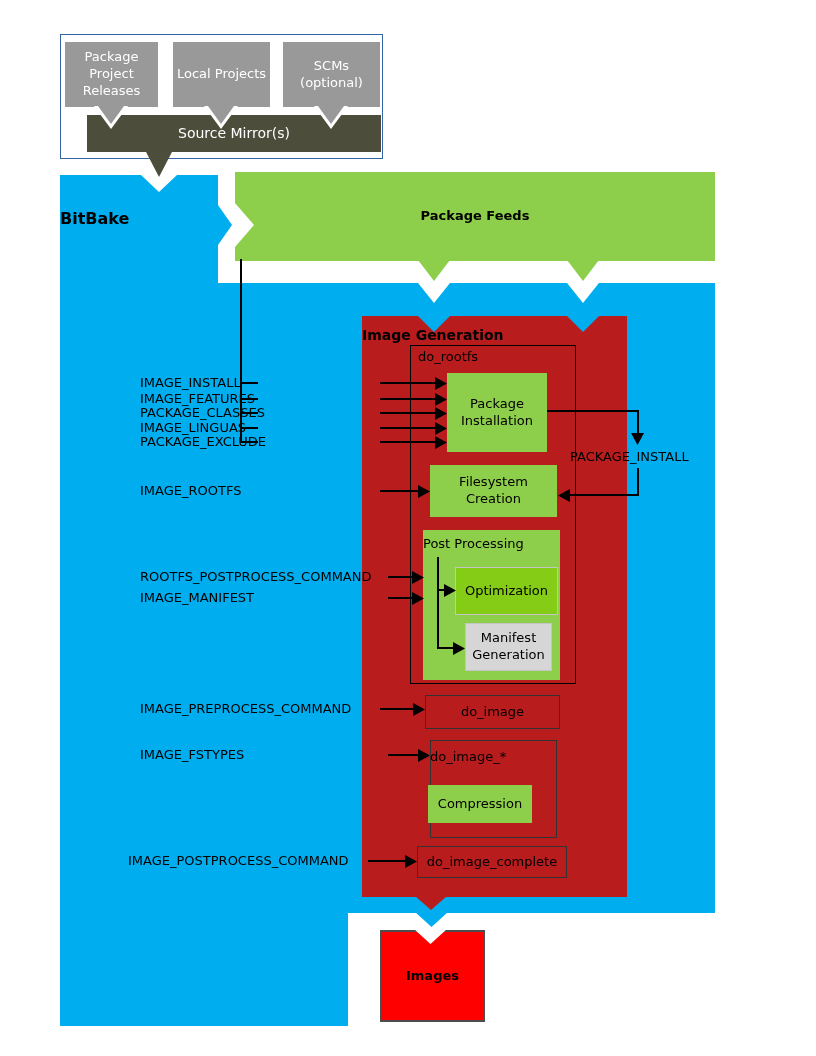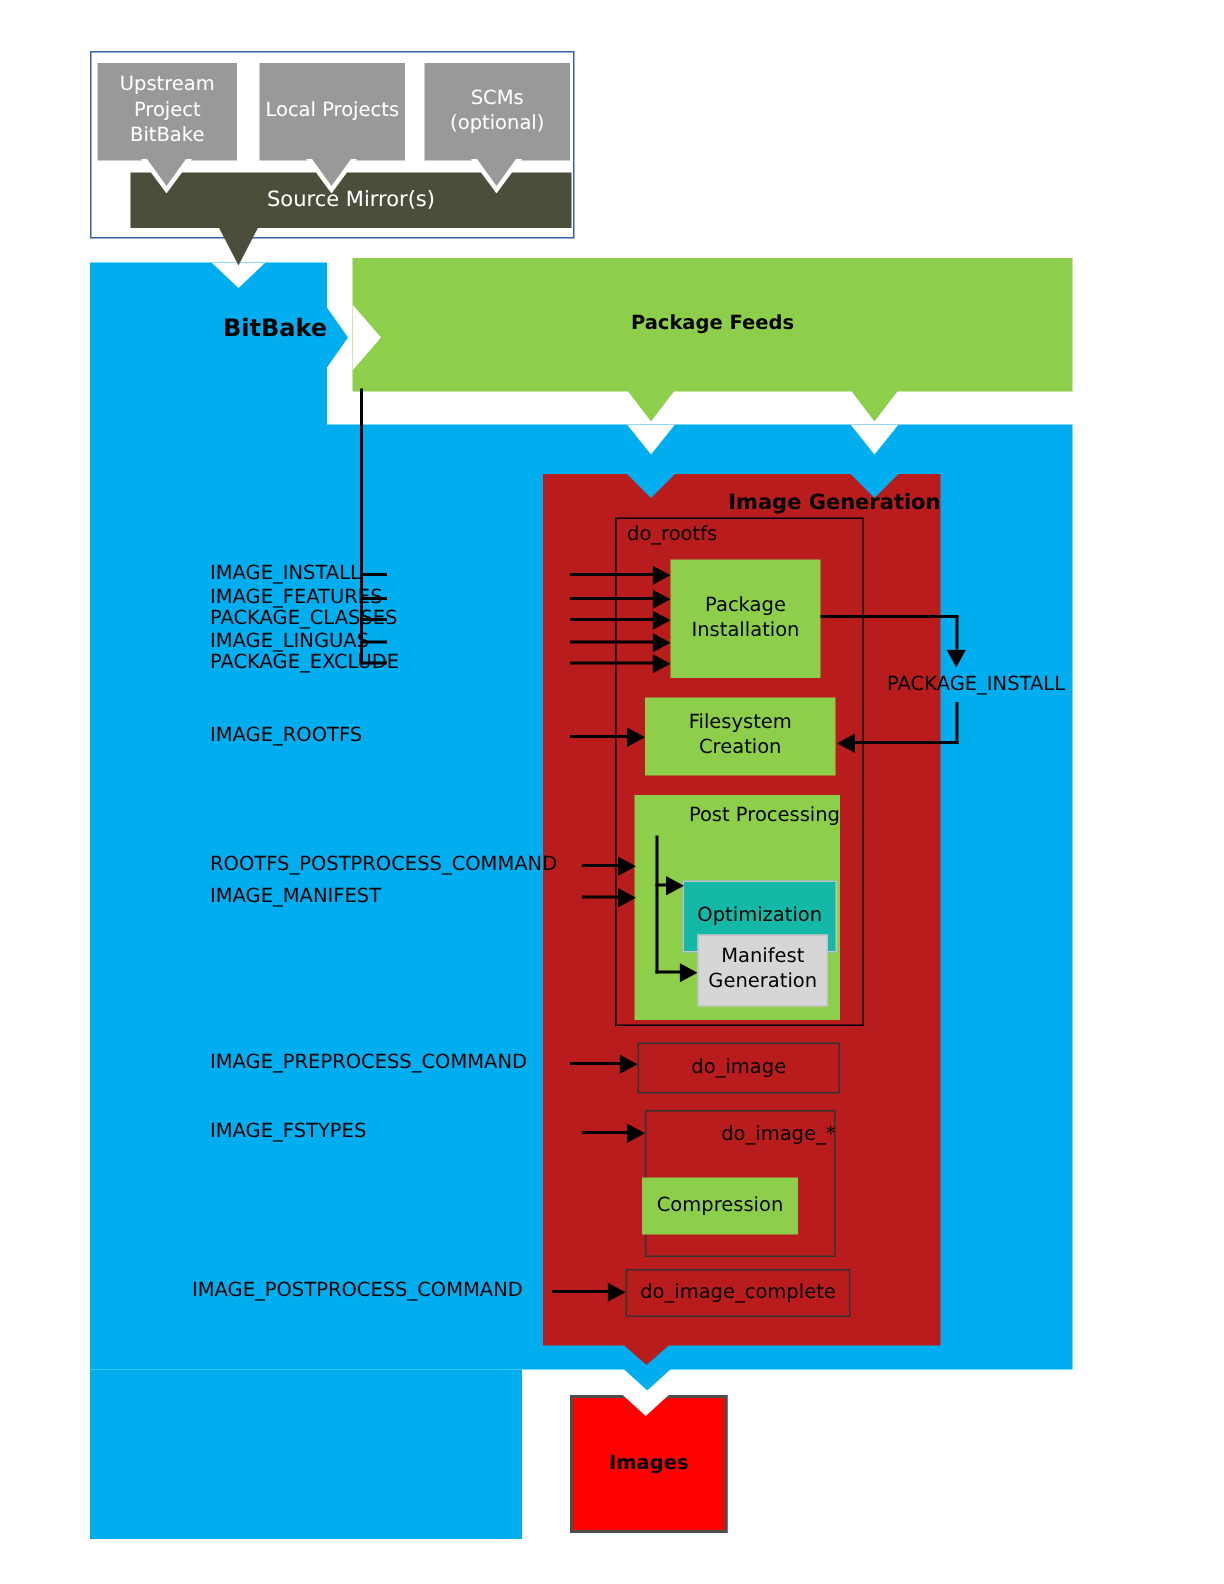--- a/index.html
+++ b/index.html
@@ -15,21 +15,21 @@
   .white{background:#ffffff;}
   .tri-down{clip-path:polygon(0 0,100% 0,50% 100%);}
   .tri-right{clip-path:polygon(0 0,100% 50%,0 100%);}
   .line{position:absolute;background:#000;}
   .ah{position:absolute;background:#000;}
   .ah-right{width:12px;height:13px;clip-path:polygon(0 0,100% 50%,0 100%);}
   .ah-left{width:12px;height:13px;clip-path:polygon(100% 0,100% 100%,0 50%);}
   .ah-down{width:13px;height:12px;clip-path:polygon(0 0,100% 0,50% 100%);}
   .lbl{position:absolute;font-size:13px;line-height:16px;white-space:nowrap;}
   .r{text-align:left;}
-  .c{text-align:right;}
+  .c{text-align:left;}
   .hdr{font-weight:bold;font-size:16px;}
   .hdr2{font-weight:bold;font-size:14px;}
   .cell{position:absolute;display:flex;align-items:center;justify-content:center;text-align:center;font-size:13px;line-height:1.3;}
   .whitetxt{color:#fff;}
   .bordered{border:1px solid #333;box-sizing:border-box;}
 </style>
 </head>
 <body>
 
 <div class="canvas">
@@ -57,21 +57,21 @@
 
   <div class="abs" style="left:410px;top:345px;width:166px;height:339px;border:1px solid #000;box-sizing:border-box"></div>
   <div class="lbl" style="left:418px;top:349px">do_rootfs</div>
 
   <div class="cell green" style="left:447px;top:373px;width:100px;height:79px">Package Installation</div>
 
   <div class="cell green" style="left:430px;top:465px;width:127px;height:52px">Filesystem Creation</div>
 
   <div class="abs green" style="left:423px;top:530px;width:137px;height:150px"></div>
   <div class="lbl c" style="left:423px;top:536px;width:137px">Post Processing</div>
-  <div class="cell" style="left:455px;top:587px;width:103px;height:48px;background:#14b8a6;border:1px solid #c4c4c4;box-sizing:border-box">Optimization</div>
+  <div class="cell" style="left:455px;top:567px;width:103px;height:48px;background:#84cc16;border:1px solid #c4c4c4;box-sizing:border-box">Optimization</div>
   <div class="cell" style="left:465px;top:623px;width:87px;height:48px;background:#D6D6D6;border:1px solid #c4c4c4;box-sizing:border-box">Manifest Generation</div>
 
   <div class="line" style="left:437px;top:557px;width:2px;height:92px"></div>
   <div class="line" style="left:437px;top:589px;width:10px;height:2px"></div>
   <div class="ah ah-right" style="left:444px;top:584px"></div>
   <div class="line" style="left:437px;top:647px;width:18px;height:2px"></div>
   <div class="ah ah-right" style="left:453px;top:642px"></div>
 
   <div class="cell panelgray bordered" style="left:425px;top:695px;width:135px;height:34px">do_image</div>
 
@@ -83,21 +83,21 @@
 
   <div class="abs green" style="left:235px;top:172px;width:480px;height:89px"></div>
   <div class="abs white tri-right" style="left:235px;top:203px;width:19px;height:44px"></div>
   <div class="abs green tri-down" style="left:418px;top:260px;width:32px;height:21px"></div>
   <div class="abs green tri-down" style="left:567px;top:260px;width:32px;height:21px"></div>
   <div class="cell hdr" style="left:235px;top:172px;width:480px;height:89px">Package Feeds</div>
 
   <div class="abs white" style="left:60px;top:34px;width:323px;height:125px;border:1px solid #3465A4;box-sizing:border-box"></div>
   <div class="abs olive" style="left:87px;top:115px;width:294px;height:37px"></div>
 
-  <div class="cell boxgray whitetxt" style="left:65px;top:42px;width:93px;height:65px">Upstream Project BitBake</div>
+  <div class="cell boxgray whitetxt" style="left:65px;top:42px;width:93px;height:65px">Package Project Releases</div>
   <div class="cell boxgray whitetxt" style="left:173px;top:42px;width:97px;height:65px">Local Projects</div>
   <div class="cell boxgray whitetxt" style="left:283px;top:42px;width:97px;height:65px">SCMs (optional)</div>
 
   <div class="abs white tri-down" style="left:94px;top:106px;width:34px;height:23px"></div>
   <div class="abs boxgray tri-down" style="left:98px;top:106px;width:26px;height:18px"></div>
   <div class="abs white tri-down" style="left:204px;top:106px;width:34px;height:23px"></div>
   <div class="abs boxgray tri-down" style="left:208px;top:106px;width:26px;height:18px"></div>
   <div class="abs white tri-down" style="left:314px;top:106px;width:34px;height:23px"></div>
   <div class="abs boxgray tri-down" style="left:318px;top:106px;width:26px;height:18px"></div>
 

